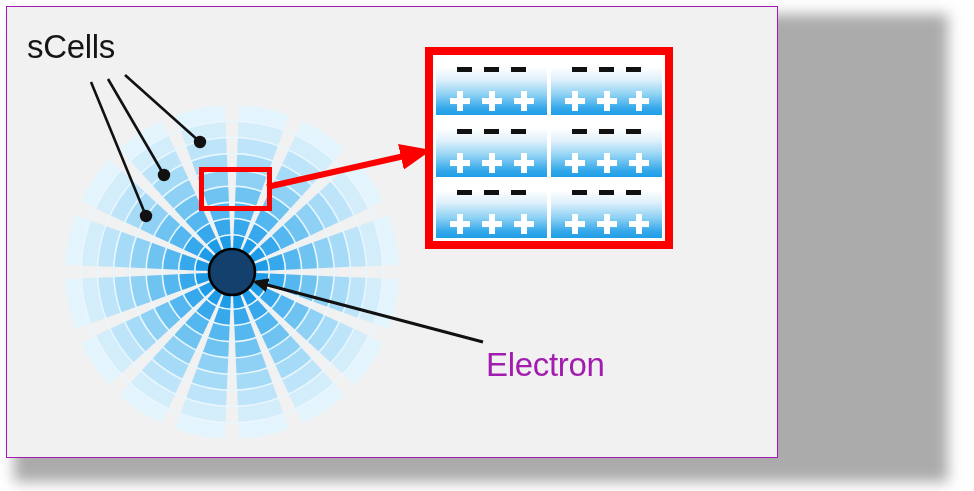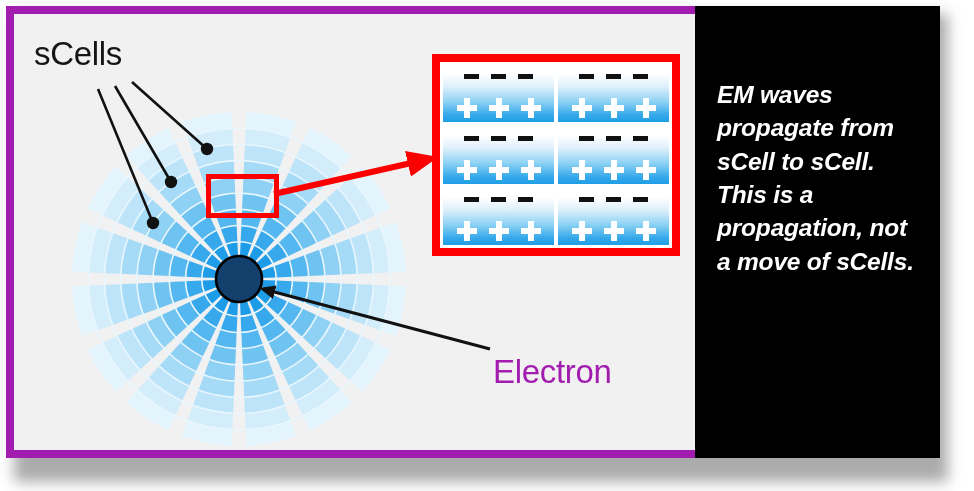--- a/index.html
+++ b/index.html
@@ -34,21 +34,21 @@
   }
 
   
   .left-panel {
     position: absolute;
     left: 6px;
     top: 6px;
     width: 772px;
     height: 452px;
     background: #f1f1f1;
-    border: 8px solid #a21caf;
+    border: 1px solid #a21caf;
     box-sizing: border-box;
     overflow: hidden;
   }
 
   
   .right-panel {
     position: absolute;
     left: 695px;
     top: 6px;
     width: 245px;
@@ -480,17 +480,14 @@
               <span class="sign-plus"></span>
               <span class="sign-plus"></span>
               <span class="sign-plus"></span>
             </div>
           </div>
         </div>
     </div>
 
   </div>
 
-  <div class="right-panel">
-    <div class="caption-text">EM waves propagate from sCell to sCell. This is a propagation, not a move of sCells.</div>
-  </div>
 
 </div>
 
 </body></html>

